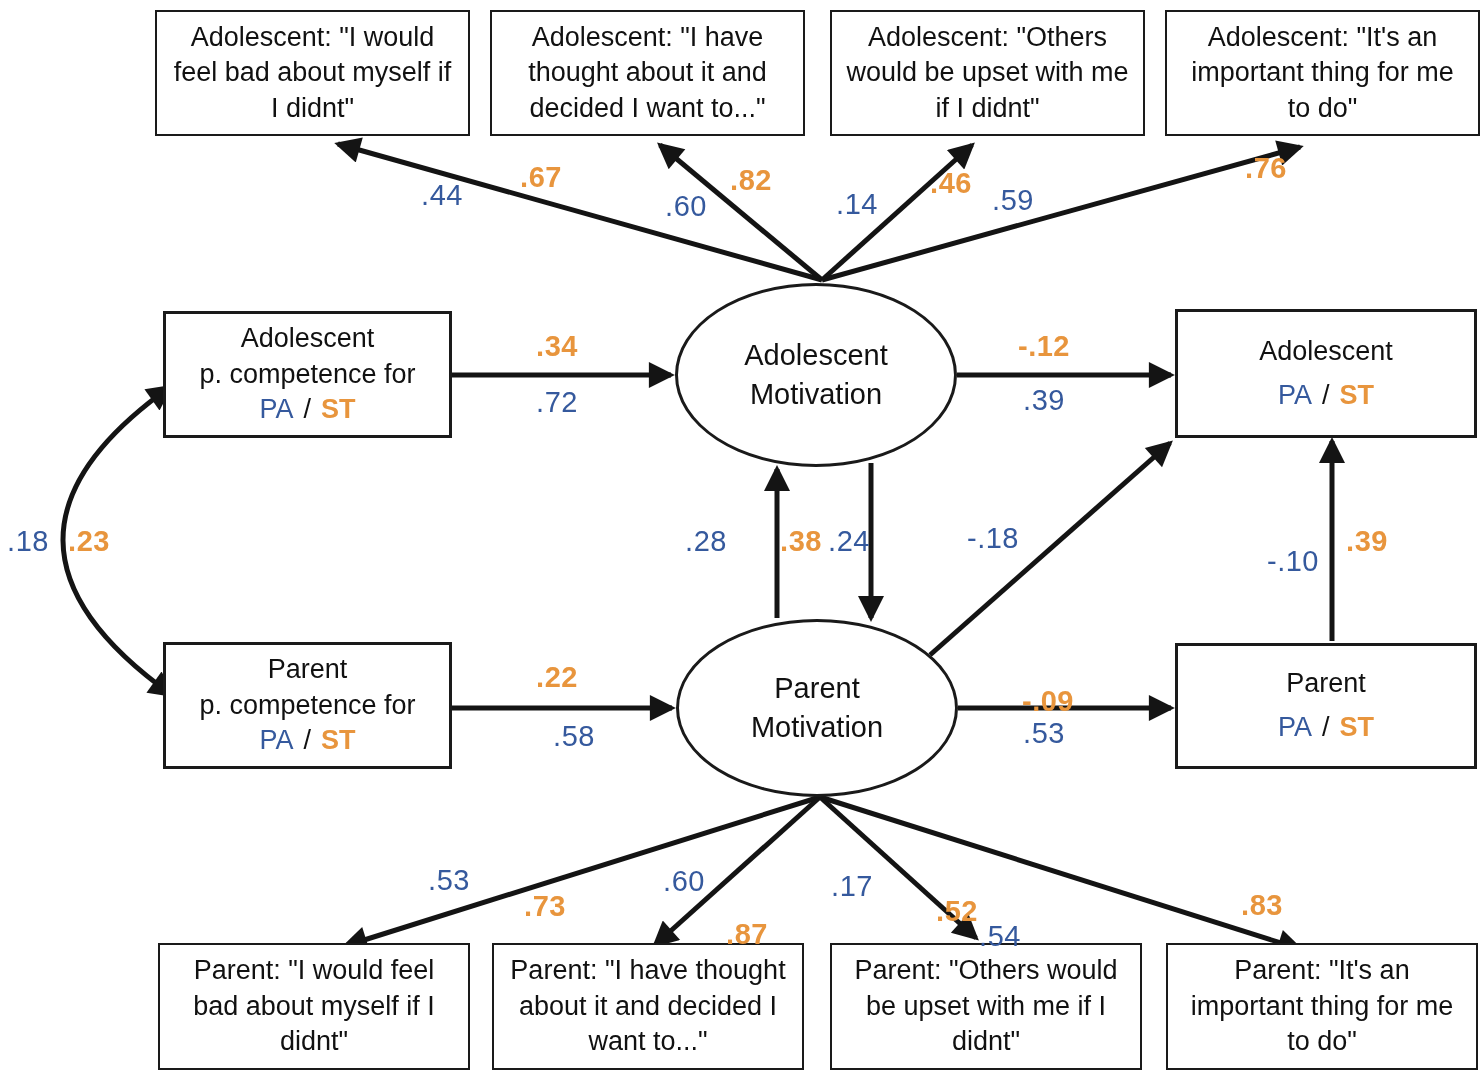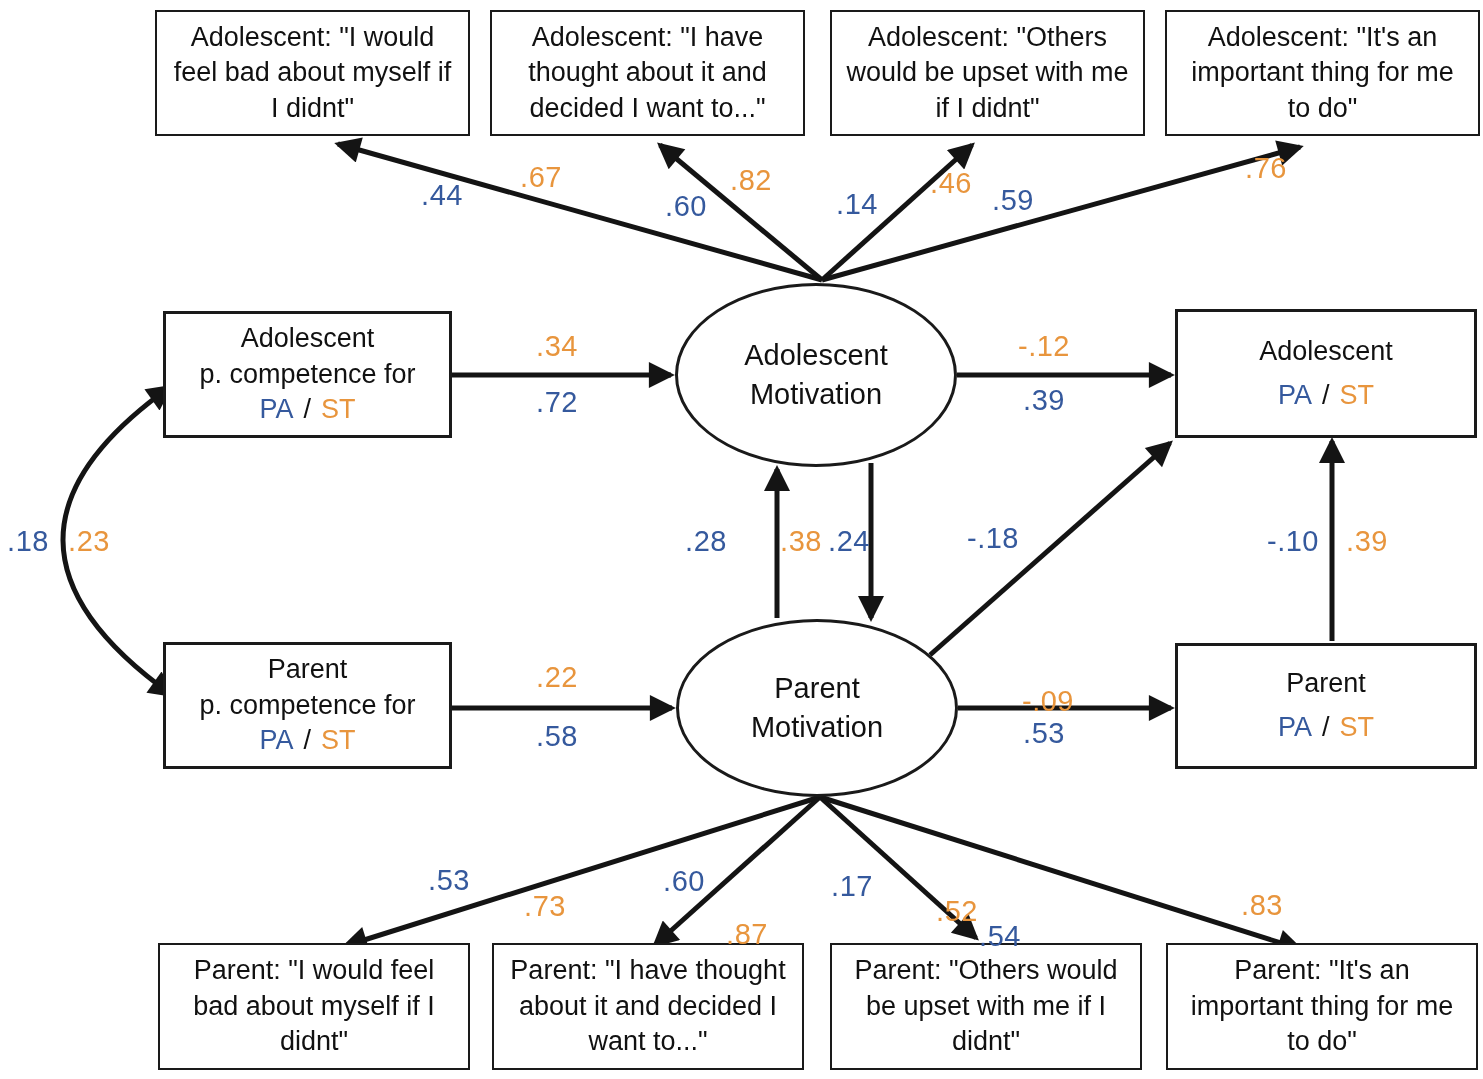--- a/index.html
+++ b/index.html
@@ -19,21 +19,21 @@
     display:flex; flex-direction:column; align-items:center; justify-content:center;
     text-align:center; font-size:27px; line-height:1.32; padding:4px 10px;
   }
   .box.major { border-width:3px; font-size:27px; }
   .ellipse {
     position:absolute; background:#fff; border:3px solid #1a1a1a; border-radius:50%;
     display:flex; flex-direction:column; align-items:center; justify-content:center;
     text-align:center; font-size:29px; line-height:1.35;
   }
   .pa { color:var(--pa); }
-  .st { color:var(--st); }
+  .st { color:var(--st);font-weight:bold; }
   .sep { color:#111; margin:0 10px; }
   .num {
     position:absolute; transform:translate(-50%,-50%);
     font-size:29px; letter-spacing:0.5px; white-space:nowrap;
   }
 </style>
 </head>
 <body>
 
 <div id="figure">
@@ -142,33 +142,33 @@
   <span class="num pa" style="left:686px;top:206px">.60</span>
   <span class="num st" style="left:751px;top:180px">.82</span>
   <span class="num pa" style="left:857px;top:204px">.14</span>
   <span class="num st" style="left:951px;top:183px">.46</span>
   <span class="num pa" style="left:1013px;top:200px">.59</span>
   <span class="num st" style="left:1266px;top:168px">.76</span>
 
   <span class="num st" style="left:557px;top:346px">.34</span>
   <span class="num pa" style="left:557px;top:402px">.72</span>
   <span class="num st" style="left:557px;top:677px">.22</span>
-  <span class="num pa" style="left:557px;top:736px">.58</span>
+  <span class="num pa" style="left:574px;top:736px">.58</span>
 
   <span class="num st" style="left:1044px;top:346px">-.12</span>
   <span class="num pa" style="left:1044px;top:400px">.39</span>
   <span class="num st" style="left:1048px;top:701px">-.09</span>
   <span class="num pa" style="left:1044px;top:733px">.53</span>
 
   <span class="num pa" style="left:706px;top:541px">.28</span>
   <span class="num st" style="left:801px;top:541px">.38</span>
   <span class="num pa" style="left:849px;top:541px">.24</span>
 
   <span class="num pa" style="left:993px;top:538px">-.18</span>
-  <span class="num pa" style="left:1293px;top:541px">-.10</span>
+  <span class="num pa" style="left:1293px;top:561px">-.10</span>
   <span class="num st" style="left:1367px;top:541px">.39</span>
 
   <span class="num pa" style="left:28px;top:541px">.18</span>
   <span class="num st" style="left:89px;top:541px">.23</span>
 
   <span class="num pa" style="left:449px;top:880px">.53</span>
   <span class="num st" style="left:545px;top:906px">.73</span>
   <span class="num pa" style="left:684px;top:881px">.60</span>
   <span class="num st" style="left:747px;top:934px">.87</span>
   <span class="num pa" style="left:852px;top:886px">.17</span>

